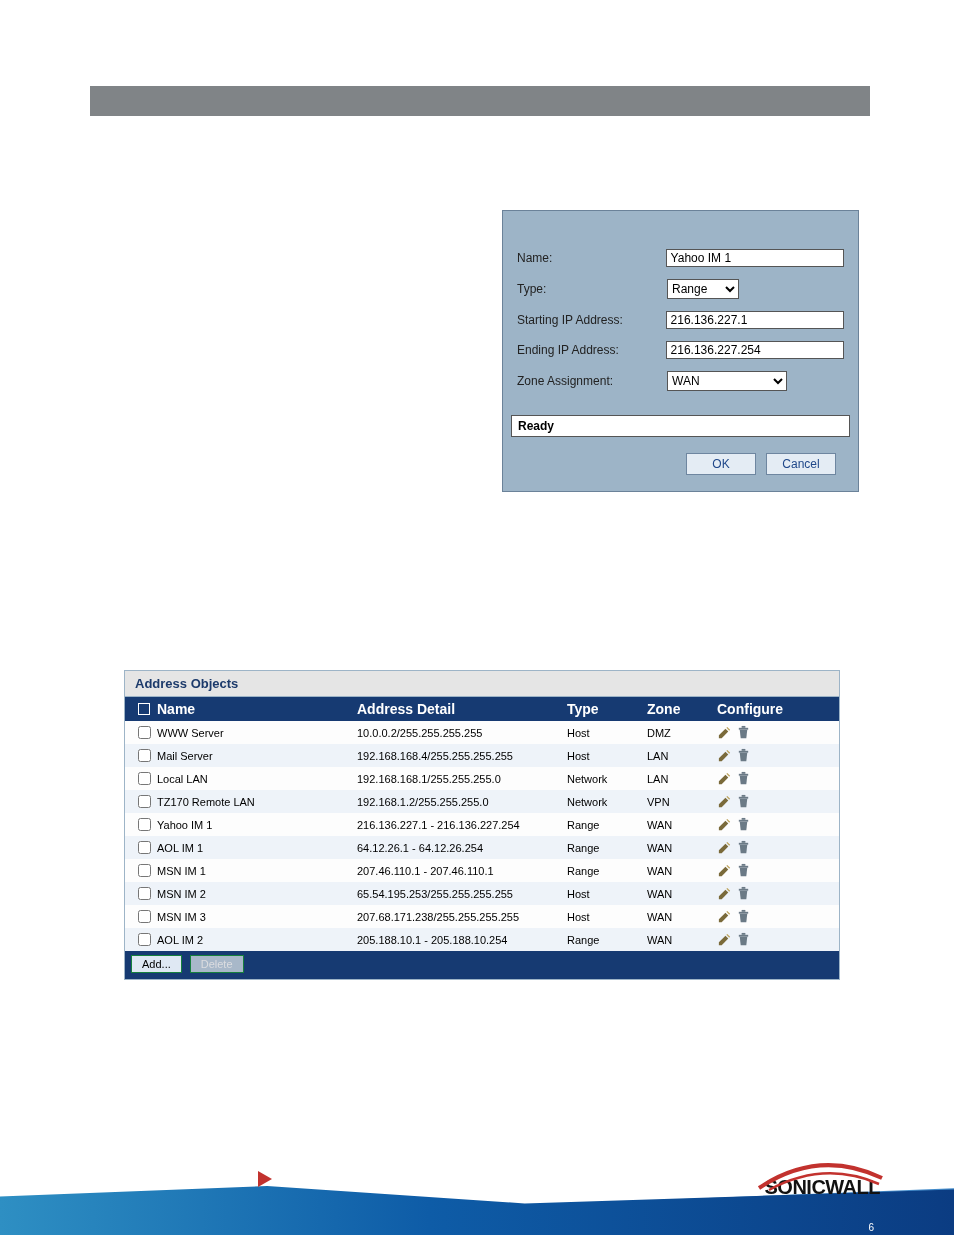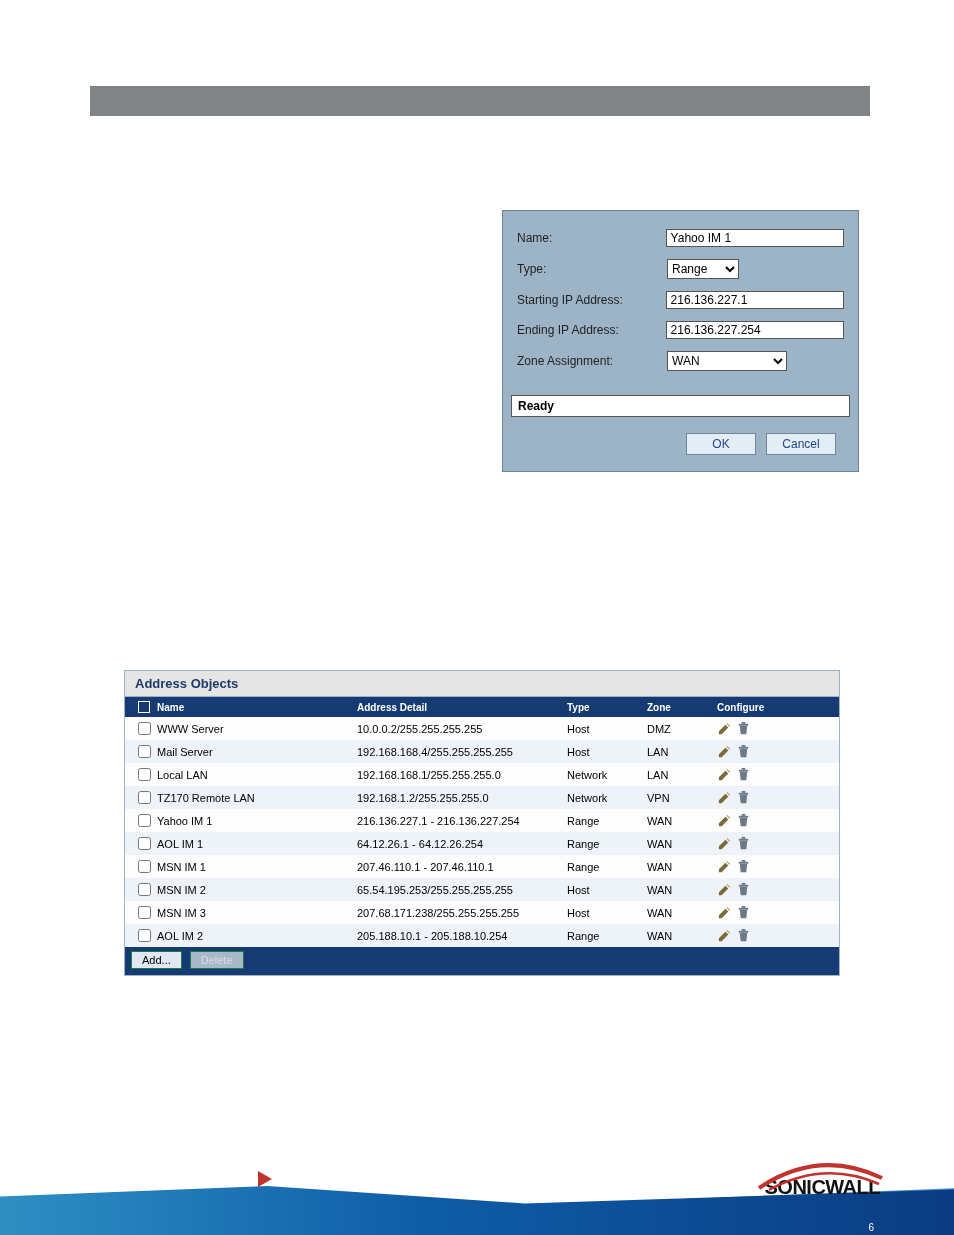--- a/index.html
+++ b/index.html
@@ -37,20 +37,21 @@
     position: absolute;
     left: 502px;
     top: 210px;
     width: 355px;
     background: #9db4c7;
     border: 1px solid #6b8299;
     font-size: 12px;
   }
   .dialog .form-area {
     padding: 18px 14px 8px 14px;
+    margin-top: 20px;
   }
   .dialog .row {
     display: flex;
     align-items: center;
     margin-bottom: 12px;
   }
   .dialog .label {
     width: 150px;
     color: #222;
   }
@@ -117,21 +118,21 @@
     padding: 5px 10px;
     font-size: 13px;
   }
   .table-head {
     display: flex;
     background: #163a72;
     color: #fff;
     font-weight: bold;
     padding: 4px 10px;
     align-items: center;
-    font-size: 10px;
+    font-size: 14px;
   }
   .col-chk { width: 18px; display:flex; align-items:center; justify-content:center; }
   .col-name { width: 200px; padding-left:4px; }
   .col-detail { width: 210px; }
   .col-type { width: 80px; }
   .col-zone { width: 70px; }
   .col-conf { flex:1; }
 
   .table-body {}
   .trow {

